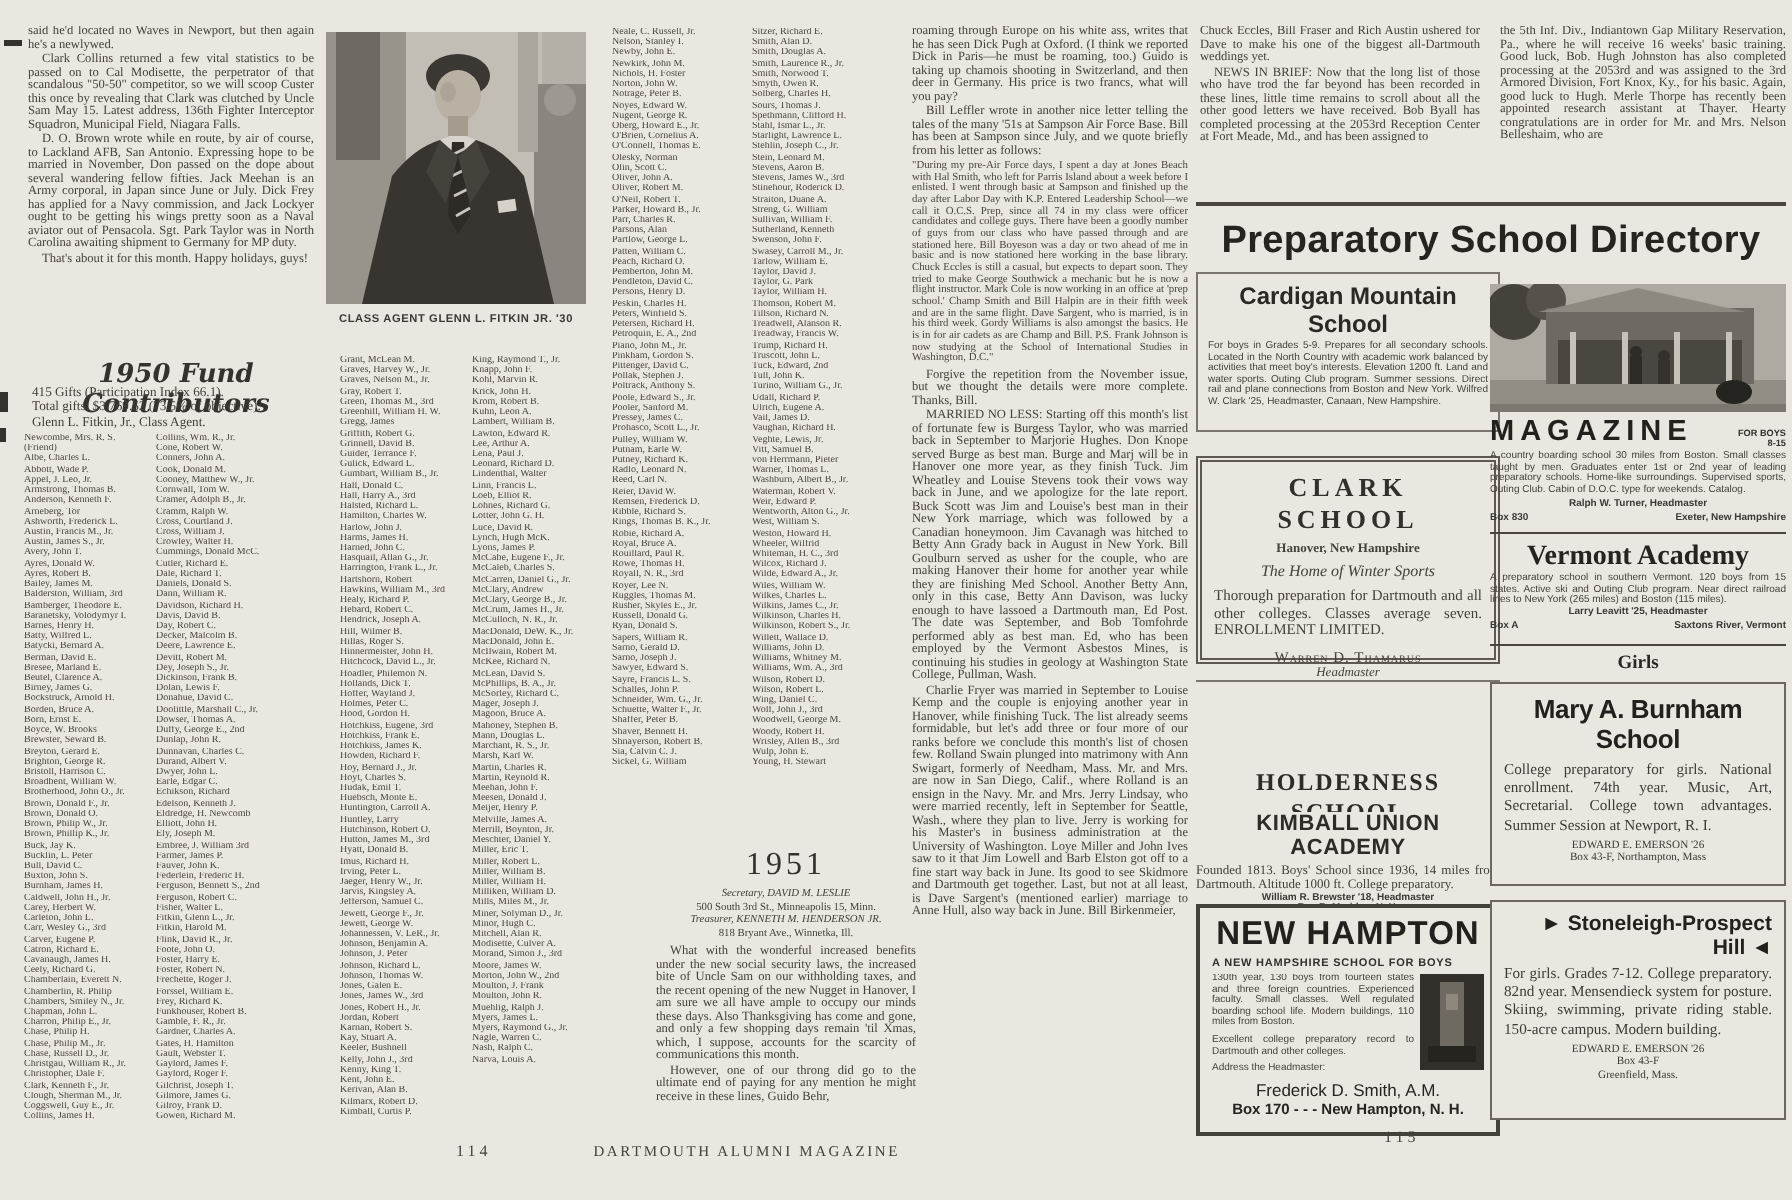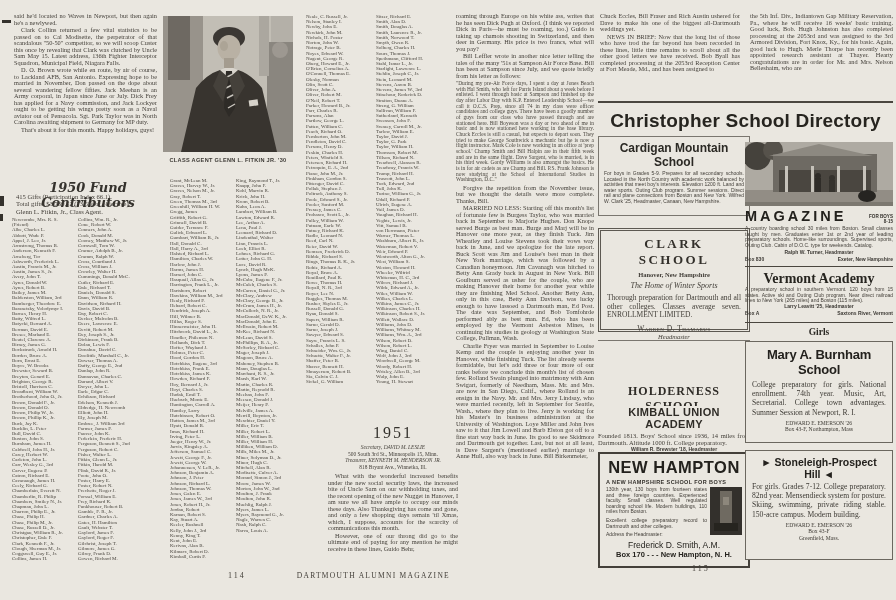--- a/index.html
+++ b/index.html
@@ -48,21 +48,21 @@
   #nhbox .addr1{font-family:"Liberation Sans",sans-serif;font-size:8.5px;text-align:center;margin-top:2px;color:#26241f;}
   #nhbox .addr2{font-family:"Liberation Sans",sans-serif;font-size:7.5px;font-weight:bold;text-align:center;color:#26241f;}
   #emerson .adtitle{font-family:"Liberation Sans",sans-serif;font-weight:bold;font-size:14.5px;letter-spacing:3px;color:#23211d;}
   #emerson .forboys{font-family:"Liberation Sans",sans-serif;font-size:4.6px;font-weight:bold;text-align:right;line-height:5px;color:#33302b;}
   #vermont .adtitle{font-size:14px;font-weight:bold;text-align:center;color:#26241f;}
   #girls{font-size:9.5px;font-weight:bold;text-align:center;color:#2b2924;}
   #burnham,#stoneleigh{border:1px solid #6b675f;padding:5px 6px;}
   #burnham .adtitle{font-family:Liberation Sans, sans-serif;font-weight:bold;font-size:13px;color:#23211d;text-align:center;margin-bottom:3px;letter-spacing:-.2px;}
   .serifad{font-size:7.6px;line-height:9.2px;text-align:justify;color:#3d3a34;}
   .credit{font-size:5.6px;line-height:6.6px;text-align:center;color:#3d3a34;margin-top:3px;}
-  #stoneleigh .adtitle{font-family:"Liberation Sans",sans-serif;font-weight:bold;font-size:10.5px;text-align:center;color:#23211d;margin-bottom:2px;}
+  #stoneleigh .adtitle{font-family:"Liberation Sans",sans-serif;font-weight:bold;font-size:10.5px;text-align:right;color:#23211d;margin-bottom:2px;}
   .footer-sm{font-size:8px;color:#44403a;}
   #magtitle{font-size:7.5px;letter-spacing:1.3px;}
   #issue .pre{font-style:italic;}
   #issue .dt{letter-spacing:.8px;font-size:7.2px;}
   .pagenum{letter-spacing:2px;}
   .smudge{background:#35322d;}
 </style>
 </head>
 <body>
 
@@ -573,21 +573,21 @@
 
   <div class="abs serifcol" style="left:600px;top:13px;width:140px;height:84px;overflow:hidden;">
       <div class="para">Chuck Eccles, Bill Fraser and Rich Austin ushered for Dave to make his one of the biggest all-Dartmouth weddings yet.</div>
       <div class="para">NEWS IN BRIEF: Now that the long list of those who have trod the far beyond has been recorded in these lines, little time remains to scroll about all the other good letters we have received. Bob Byall has completed processing at the 2053rd Reception Center at Fort Meade, Md., and has been assigned to</div>
     </div>
   <div class="abs serifcol" style="left:750px;top:13px;width:143px;height:84px;overflow:hidden;">
       <div class="para">the 5th Inf. Div., Indiantown Gap Military Reservation, Pa., where he will receive 16 weeks' basic training. Good luck, Bob. Hugh Johnston has also completed processing at the 2053rd and was assigned to the 3rd Armored Division, Fort Knox, Ky., for his basic. Again, good luck to Hugh. Merle Thorpe has recently been appointed research assistant at Thayer. Hearty congratulations are in order for Mr. and Mrs. Nelson Belleshaim, who are</div>
     </div>
 
   <div class="abs rule" style="left:598px;top:101px;width:295px;height:2px;"></div>
-  <div class="abs" id="dirhead" style="left:598px;top:110px;width:295px;">Christopher School Directory</div>
+  <div class="abs" id="dirhead" style="left:598px;top:110px;width:295px;">Preparatory School Directory</div>
 
   <div class="abs adbox" id="cardigan" style="left:598px;top:136px;width:152px;height:80px;">
     <div class="adtitle">Cardigan Mountain School</div>
     <div class="tinysans">For boys in Grades 5-9. Prepares for all secondary schools. Located in the North Country with academic work balanced by activities that meet boy's interests. Elevation 1200 ft. Land and water sports. Outing Club program. Summer sessions. Direct rail and plane connections from Boston and New York. Wilfred W. Clark '25, Headmaster, Canaan, New Hampshire.</div>
   </div>
 
   <div class="abs adbox" id="clarkbox" style="left:598px;top:228px;width:152px;height:104px;">
     <div class="adtitle">CLARK SCHOOL</div>
     <div class="loc">Hanover, New Hampshire</div>
     <div class="tag">The Home of Winter Sports</div>

